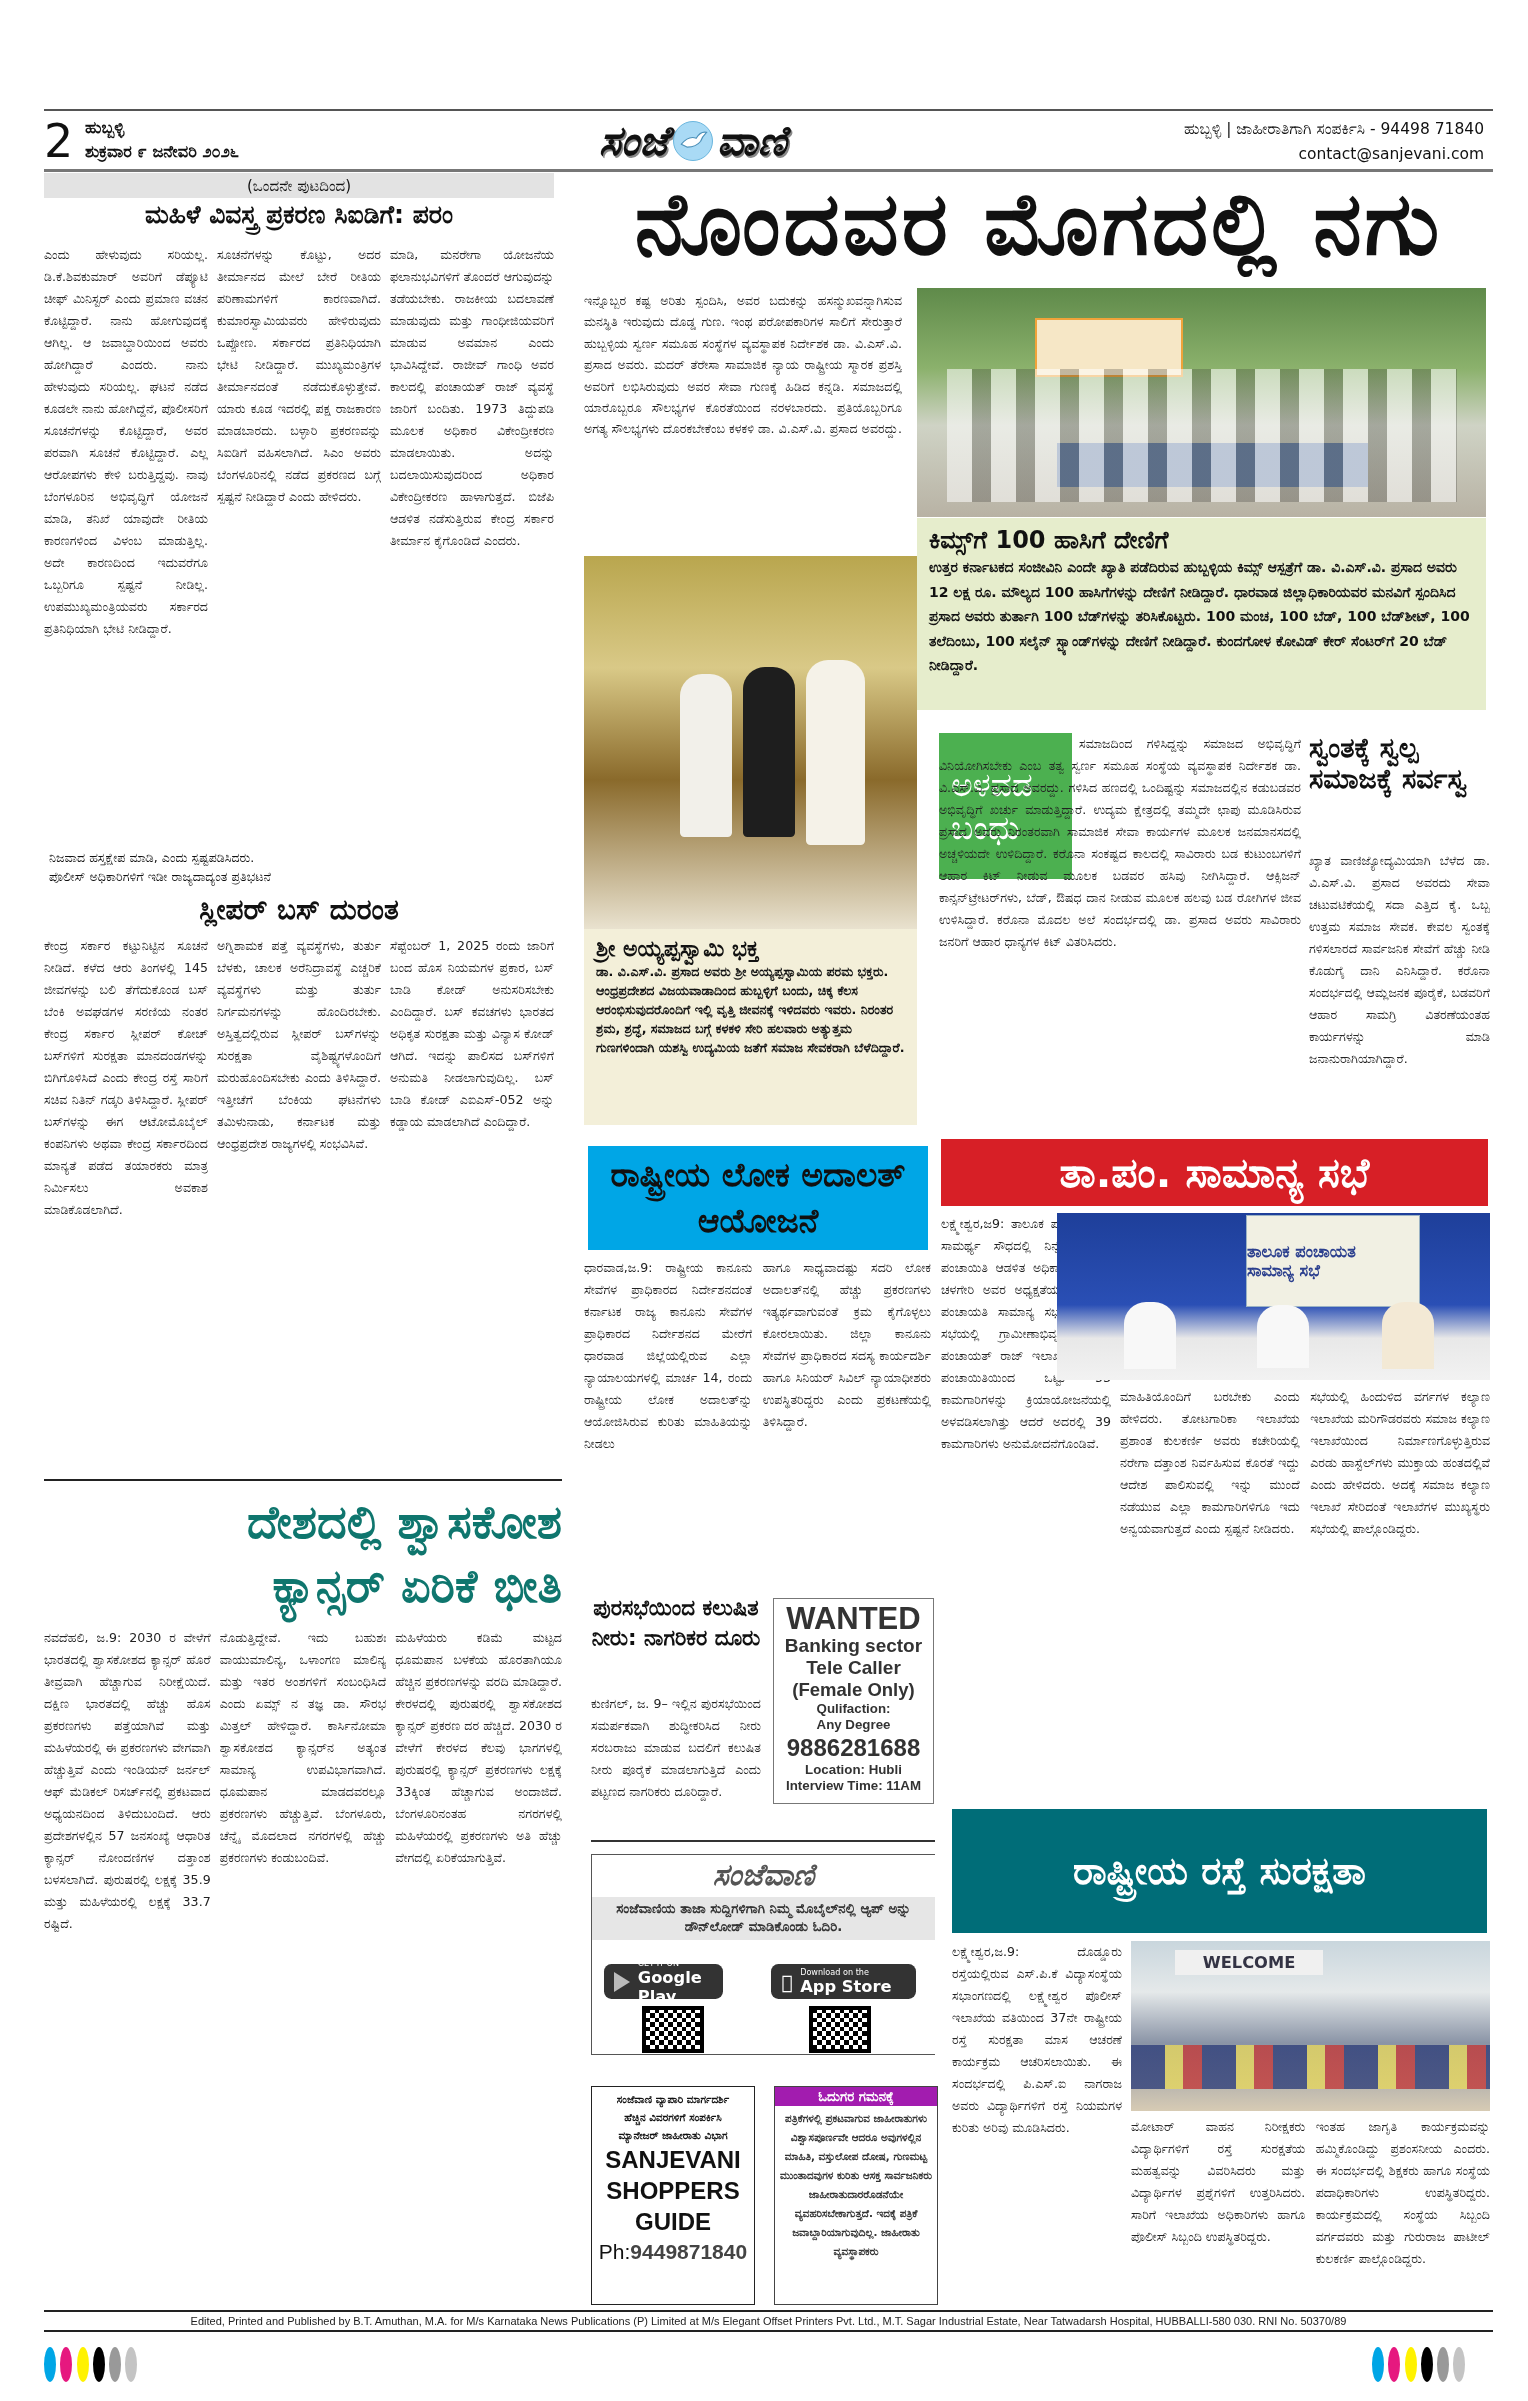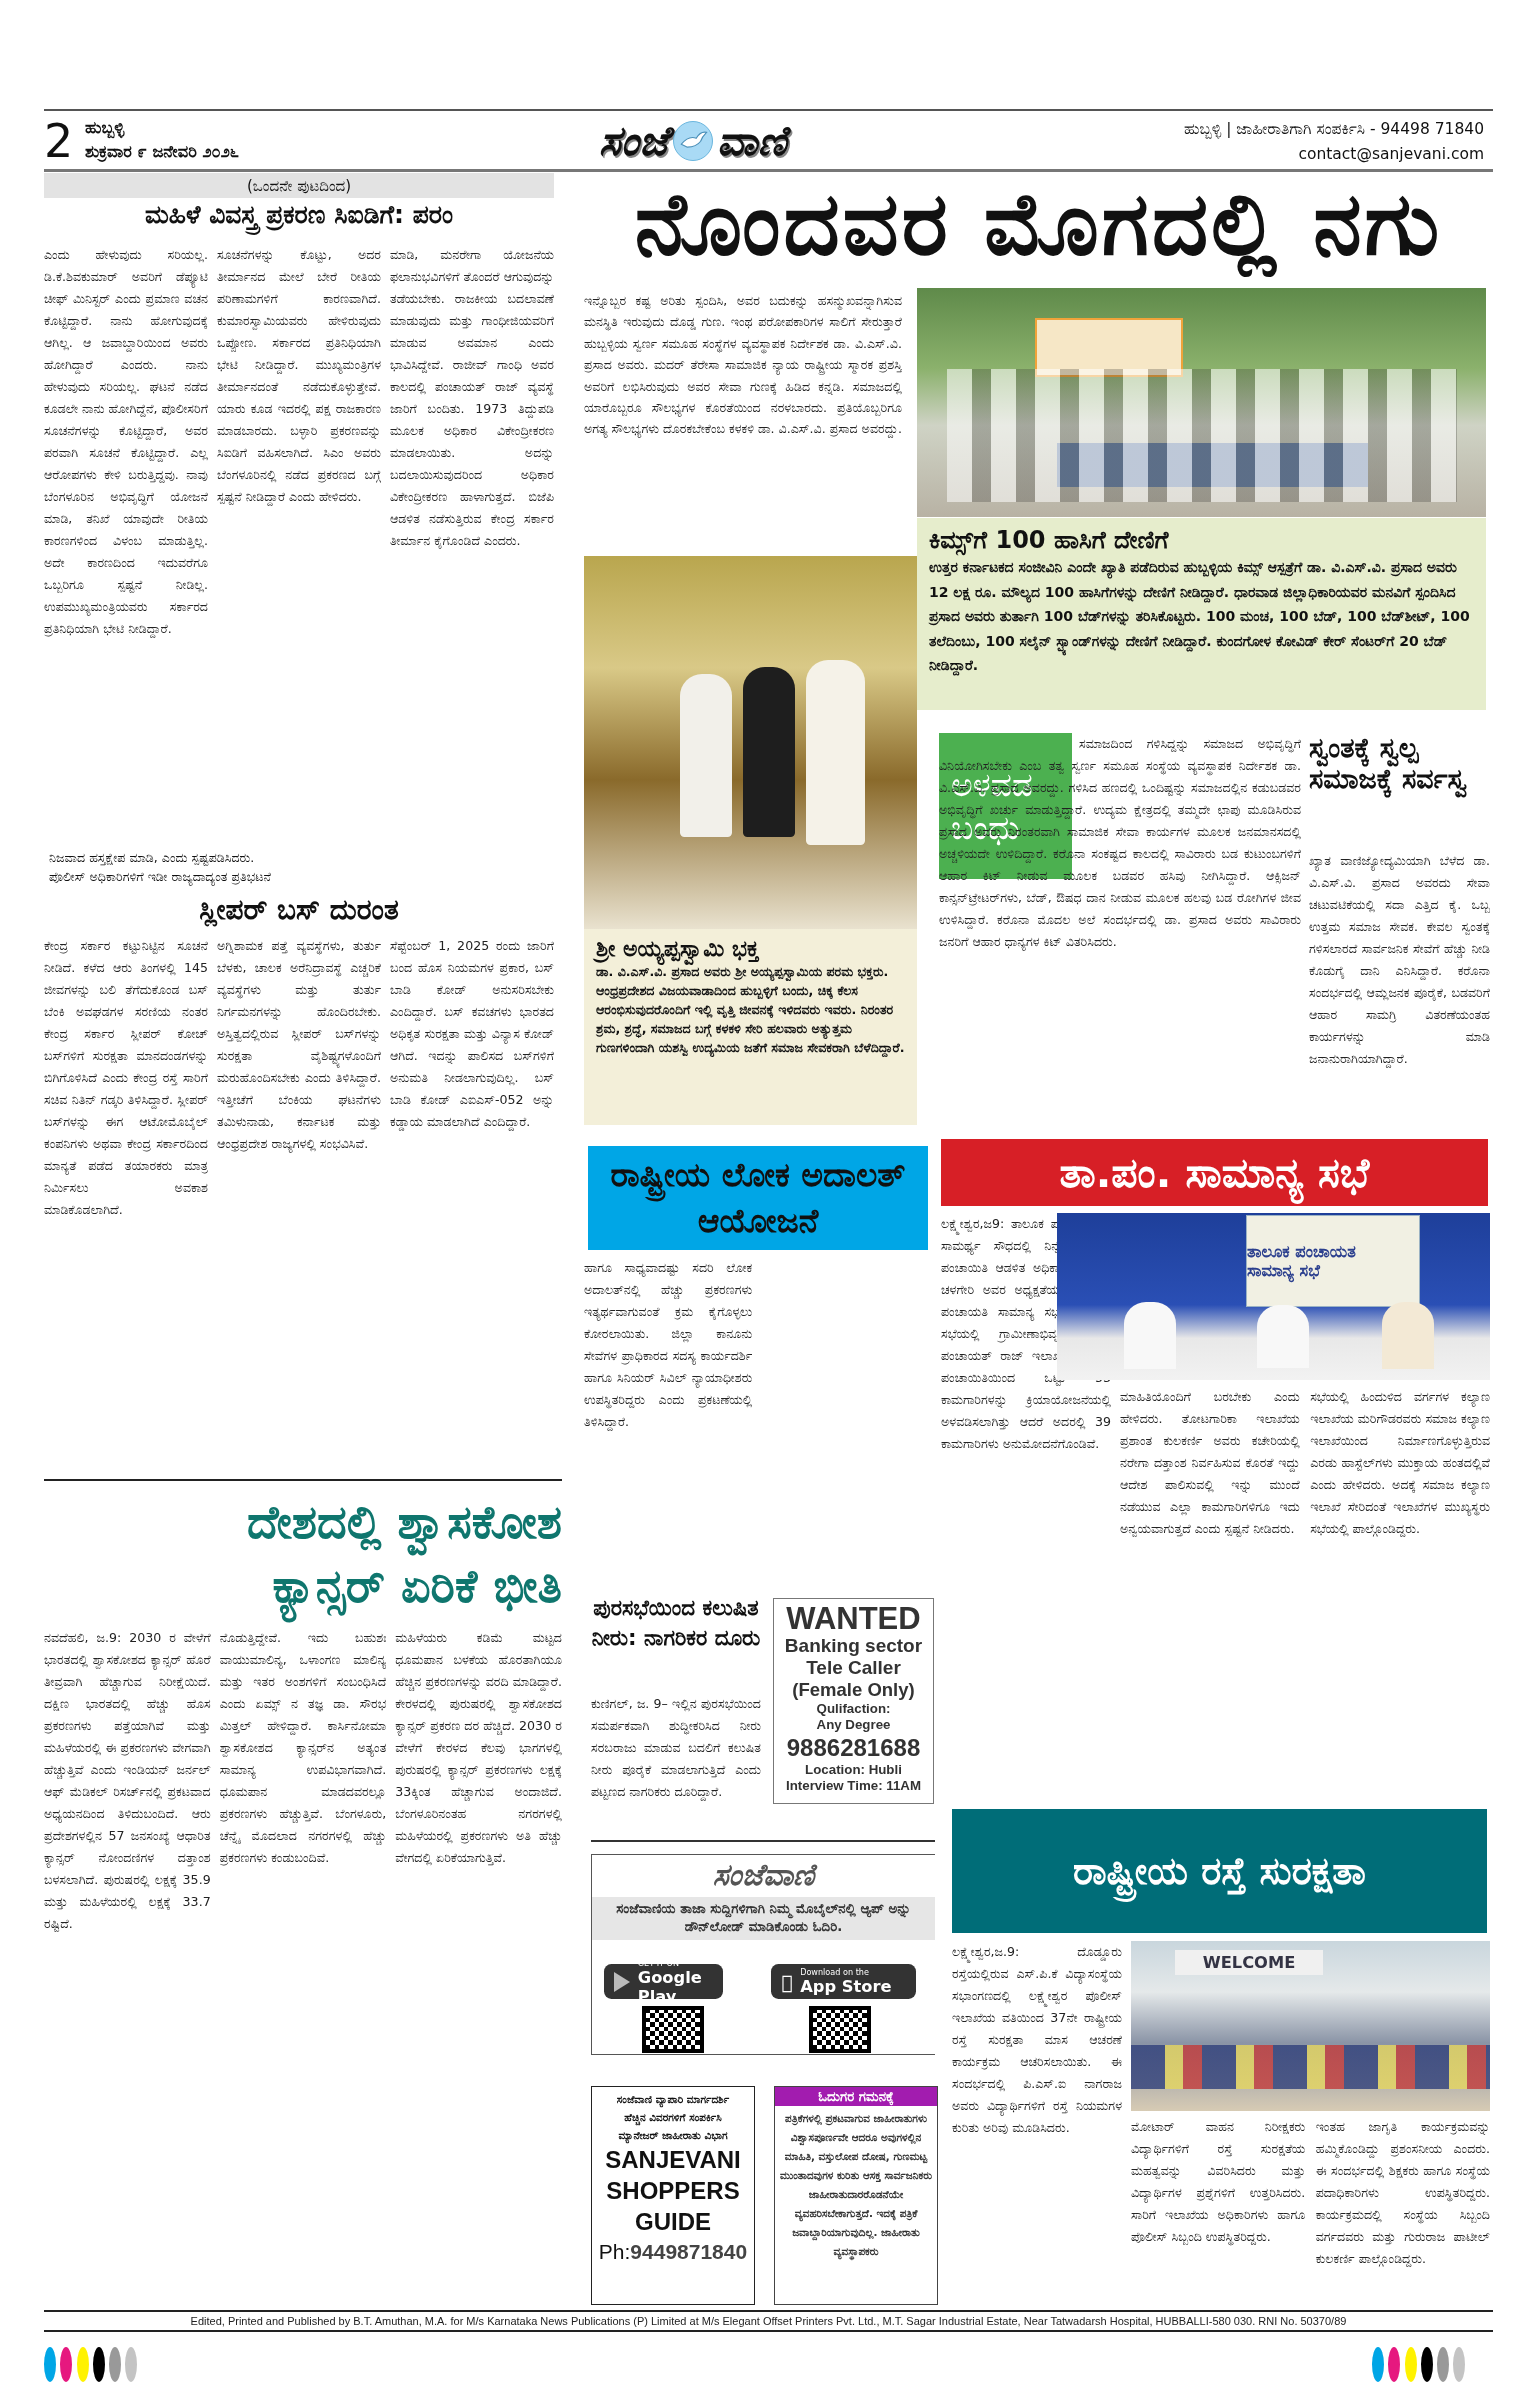--- a/index.html
+++ b/index.html
@@ -91,20 +91,21 @@
 </div>
 <div class="abs col-text" style="left:939px;top:733px;width:362px;height:384px;font-size:12.6px;line-height:22px;text-indent:140px;">ಸಮಾಜದಿಂದ ಗಳಿಸಿದ್ದನ್ನು ಸಮಾಜದ ಅಭಿವೃದ್ಧಿಗೆ ವಿನಿಯೋಗಿಸಬೇಕು ಎಂಬ ತತ್ವ ಸ್ವರ್ಣ ಸಮೂಹ ಸಂಸ್ಥೆಯ ವ್ಯವಸ್ಥಾಪಕ ನಿರ್ದೇಶಕ ಡಾ. ವಿ.ಎಸ್.ವಿ. ಪ್ರಸಾದ ಅವರದ್ದು. ಗಳಿಸಿದ ಹಣದಲ್ಲಿ ಒಂದಿಷ್ಟನ್ನು ಸಮಾಜದಲ್ಲಿನ ಕಡುಬಡವರ ಅಭಿವೃದ್ಧಿಗೆ ಖರ್ಚು ಮಾಡುತ್ತಿದ್ದಾರೆ. ಉದ್ಯಮ ಕ್ಷೇತ್ರದಲ್ಲಿ ತಮ್ಮದೇ ಛಾಪು ಮೂಡಿಸಿರುವ ಪ್ರಸಾದ ಅವರು ನಿರಂತರವಾಗಿ ಸಾಮಾಜಿಕ ಸೇವಾ ಕಾರ್ಯಗಳ ಮೂಲಕ ಜನಮಾನಸದಲ್ಲಿ ಅಚ್ಚಳಿಯದೇ ಉಳಿದಿದ್ದಾರೆ. ಕರೊನಾ ಸಂಕಷ್ಟದ ಕಾಲದಲ್ಲಿ ಸಾವಿರಾರು ಬಡ ಕುಟುಂಬಗಳಿಗೆ ಆಹಾರ ಕಿಟ್ ನೀಡುವ ಮೂಲಕ ಬಡವರ ಹಸಿವು ನೀಗಿಸಿದ್ದಾರೆ. ಆಕ್ಸಿಜನ್ ಕಾನ್ಸನ್‌ಟ್ರೇಟರ್‌ಗಳು, ಬೆಡ್, ಔಷಧ ದಾನ ನೀಡುವ ಮೂಲಕ ಹಲವು ಬಡ ರೋಗಿಗಳ ಜೀವ ಉಳಿಸಿದ್ದಾರೆ. ಕರೊನಾ ಮೊದಲ ಅಲೆ ಸಂದರ್ಭದಲ್ಲಿ ಡಾ. ಪ್ರಸಾದ ಅವರು ಸಾವಿರಾರು ಜನರಿಗೆ ಆಹಾರ ಧಾನ್ಯಗಳ ಕಿಟ್ ವಿತರಿಸಿದರು.</div>
 
 <div class="abs" style="left:1309px;top:732px;width:181px;font-size:27px;font-weight:bold;line-height:31px;">ಸ್ವಂತಕ್ಕೆ ಸ್ವಲ್ಪ ಸಮಾಜಕ್ಕೆ ಸರ್ವಸ್ವ</div>
 <div class="abs col-text" style="left:1309px;top:850px;width:181px;height:274px;font-size:12.6px;line-height:22px;">ಖ್ಯಾತ ವಾಣಿಜ್ಯೋದ್ಯಮಿಯಾಗಿ ಬೆಳೆದ ಡಾ. ವಿ.ಎಸ್.ವಿ. ಪ್ರಸಾದ ಅವರದು ಸೇವಾ ಚಟುವಟಿಕೆಯಲ್ಲಿ ಸದಾ ಎತ್ತಿದ ಕೈ. ಒಬ್ಬ ಉತ್ತಮ ಸಮಾಜ ಸೇವಕ. ಕೇವಲ ಸ್ವಂತಕ್ಕೆ ಗಳಿಸಲಾರದೆ ಸಾರ್ವಜನಿಕ ಸೇವೆಗೆ ಹೆಚ್ಚು ನೀಡಿ ಕೊಡುಗೈ ದಾನಿ ಎನಿಸಿದ್ದಾರೆ. ಕರೊನಾ ಸಂದರ್ಭದಲ್ಲಿ ಆಮ್ಲಜನಕ ಪೂರೈಕೆ, ಬಡವರಿಗೆ ಆಹಾರ ಸಾಮಗ್ರಿ ವಿತರಣೆಯಂತಹ ಕಾರ್ಯಗಳನ್ನು ಮಾಡಿ ಜನಾನುರಾಗಿಯಾಗಿದ್ದಾರೆ.</div>
 
 <div class="abs" style="left:588px;top:1146px;width:340px;height:104px;background:#00a6e6;display:flex;align-items:center;justify-content:center;text-align:center;padding:0 15px;">
   <span style="font-size:33px;font-weight:bold;line-height:46px;color:#111;">ರಾಷ್ಟ್ರೀಯ ಲೋಕ ಅದಾಲತ್ ಆಯೋಜನೆ</span>
 </div>
 <div class="abs" style="left:584px;top:1257px;width:347px;height:318px;display:grid;grid-template-columns:1fr 1fr;gap:10.4px;">
+  <div class="col-text">ಧಾರವಾಡ,ಜ.9: ರಾಷ್ಟ್ರೀಯ ಕಾನೂನು ಸೇವೆಗಳ ಪ್ರಾಧಿಕಾರದ ನಿರ್ದೇಶನದಂತೆ ಕರ್ನಾಟಕ ರಾಜ್ಯ ಕಾನೂನು ಸೇವೆಗಳ ಪ್ರಾಧಿಕಾರದ ನಿರ್ದೇಶನದ ಮೇರೆಗೆ ಧಾರವಾಡ ಜಿಲ್ಲೆಯಲ್ಲಿರುವ ಎಲ್ಲಾ ನ್ಯಾಯಾಲಯಗಳಲ್ಲಿ ಮಾರ್ಚ 14, ರಂದು ರಾಷ್ಟ್ರೀಯ ಲೋಕ ಅದಾಲತ್‌ನ್ನು ಆಯೋಜಿಸಿರುವ ಕುರಿತು ಮಾಹಿತಿಯನ್ನು ನೀಡಲು</div>
   <div class="col-text">ಹಾಗೂ ಸಾಧ್ಯವಾದಷ್ಟು ಸದರಿ ಲೋಕ ಅದಾಲತ್‌ನಲ್ಲಿ ಹೆಚ್ಚು ಪ್ರಕರಣಗಳು ಇತ್ಯರ್ಥವಾಗುವಂತೆ ಕ್ರಮ ಕೈಗೊಳ್ಳಲು ಕೋರಲಾಯಿತು. ಜಿಲ್ಲಾ ಕಾನೂನು ಸೇವೆಗಳ ಪ್ರಾಧಿಕಾರದ ಸದಸ್ಯ ಕಾರ್ಯದರ್ಶಿ ಹಾಗೂ ಸಿನಿಯರ್ ಸಿವಿಲ್ ನ್ಯಾಯಾಧೀಶರು ಉಪಸ್ಥಿತರಿದ್ದರು ಎಂದು ಪ್ರಕಟಣೆಯಲ್ಲಿ ತಿಳಿಸಿದ್ದಾರೆ.</div>
 </div>
 
 <div class="abs" style="left:941px;top:1139px;width:547px;height:67px;background:#d71f26;display:flex;align-items:center;justify-content:center;">
   <span style="font-size:41px;font-weight:bold;color:#fff;">ತಾ.ಪಂ. ಸಾಮಾನ್ಯ ಸಭೆ</span>
 </div>
 <div class="abs col-text" style="left:941px;top:1213px;width:170px;height:518px;">ಲಕ್ಷ್ಮೇಶ್ವರ,ಜ9: ತಾಲೂಕ ಪಂಚಾಯತಿಯ ಸಾಮರ್ಥ್ಯ ಸೌಧದಲ್ಲಿ ನಿನ್ನೆ ತಾಲೂಕಾ ಪಂಚಾಯಿತಿ ಆಡಳಿತ ಅಧಿಕಾರಿ. ಎಂ. ವಿ ಚಳಗೇರಿ ಅವರ ಅಧ್ಯಕ್ಷತೆಯಲ್ಲಿ ತಾಲೂಕ ಪಂಚಾಯತಿ ಸಾಮಾನ್ಯ ಸಭೆ ಜರುಗಿತು. ಸಭೆಯಲ್ಲಿ ಗ್ರಾಮೀಣಾಭಿವೃದ್ಧಿ ಮತ್ತು ಪಂಚಾಯತ್ ರಾಜ್ ಇಲಾಖೆಗೆ ತಾಲೂಕ ಪಂಚಾಯಿತಿಯಿಂದ ಒಟ್ಟು 53 ಕಾಮಗಾರಿಗಳನ್ನು ಕ್ರಿಯಾಯೋಜನೆಯಲ್ಲಿ ಅಳವಡಿಸಲಾಗಿತ್ತು ಆದರೆ ಅದರಲ್ಲಿ 39 ಕಾಮಗಾರಿಗಳು ಅನುಮೋದನೆಗೊಂಡಿವೆ.</div>
 <div class="photo" style="left:1057px;top:1213px;width:433px;height:167px;background:linear-gradient(180deg,#1e3f9a 0%,#2a4fb5 55%,#e8e8e8 75%,#f2f2f2 100%);">
   <div style="position:absolute;left:189px;top:2.2px;width:174px;height:92px;background:#f1f0e3;border:1.5px solid #9bb3c4;display:flex;flex-direction:column;align-items:flex-start;justify-content:center;">
     <span style="font-size:16.3px;font-weight:bold;color:#2b3f8e;">ತಾಲೂಕ ಪಂಚಾಯತ</span>

